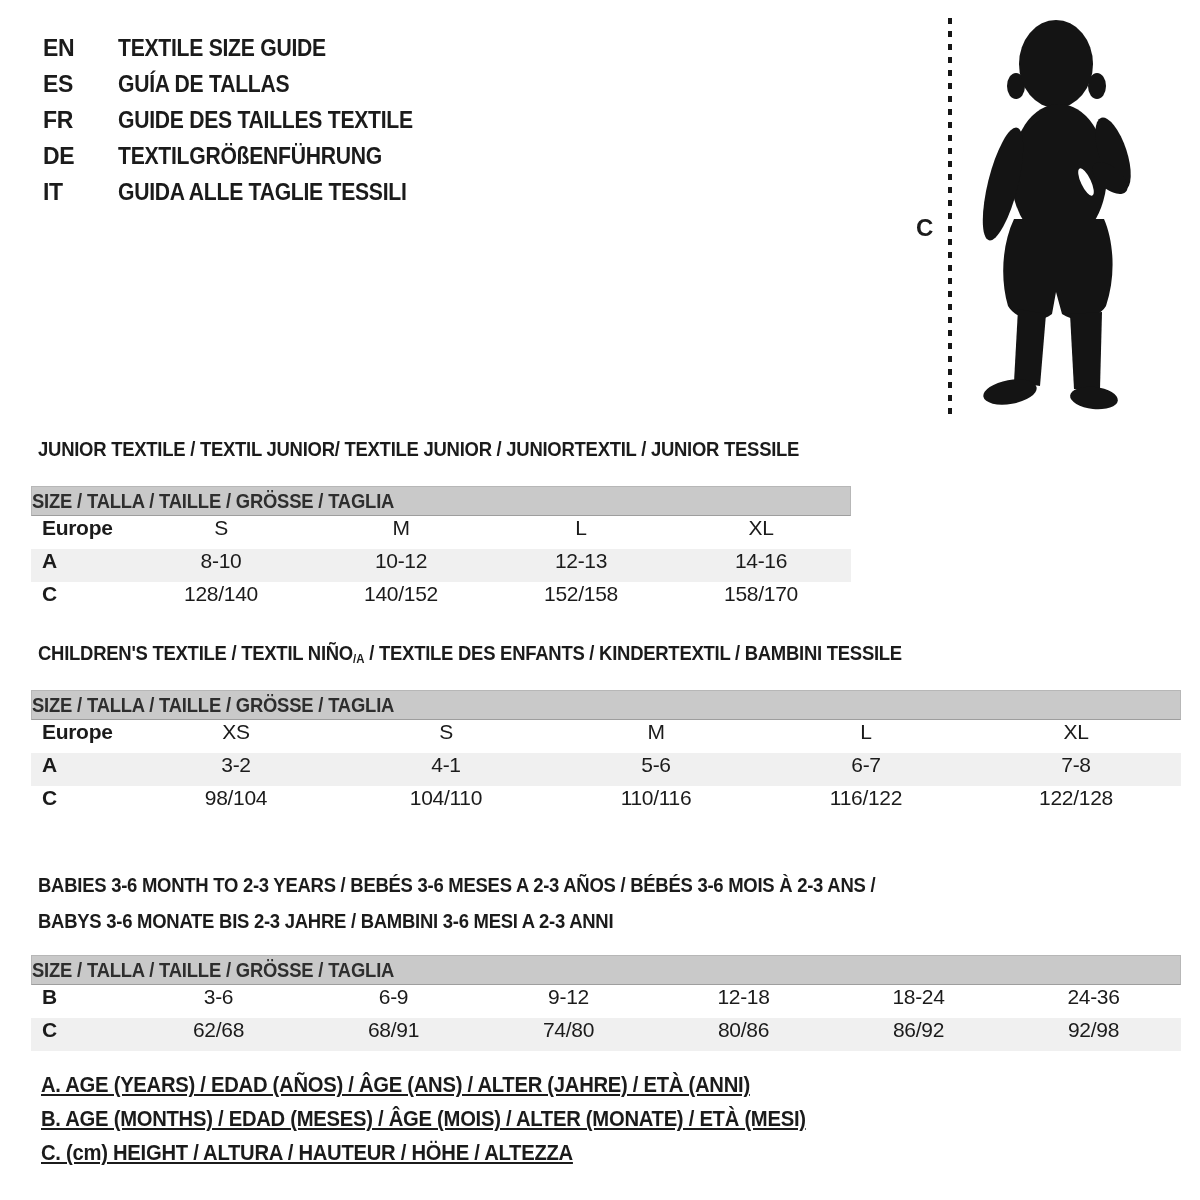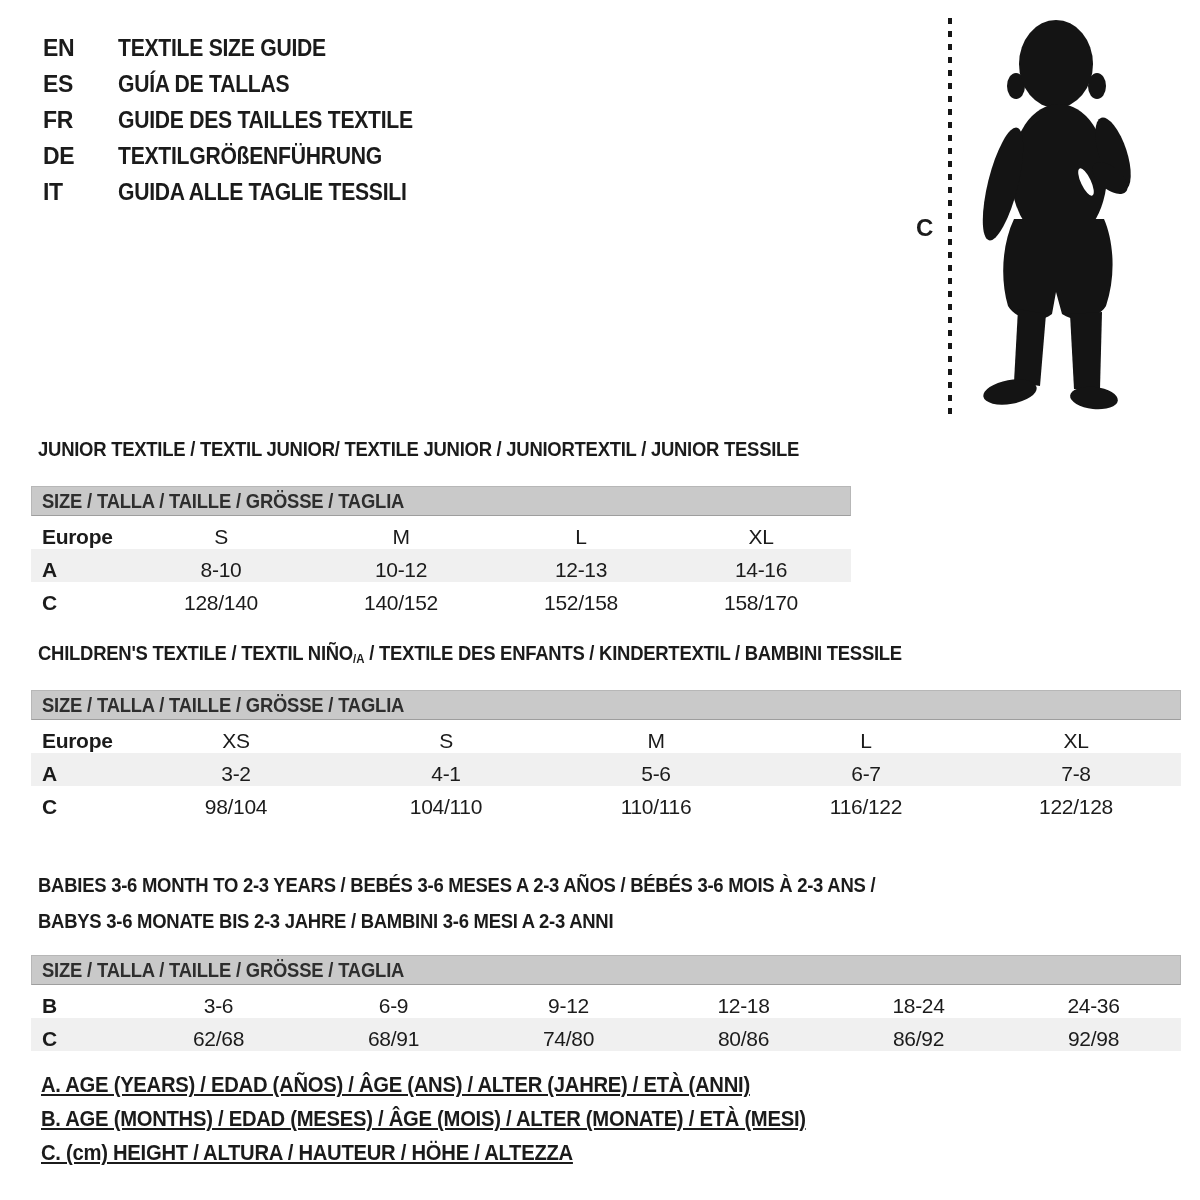--- a/index.html
+++ b/index.html
@@ -37,28 +37,28 @@
     font-weight:700; font-size:21px; line-height:26px; letter-spacing:-0.3px;
     padding-left:8px; white-space:nowrap;
     transform:scaleX(0.88); transform-origin:left center;
   }
   .sec-title .sub-small { font-size:13px; position:relative; top:3px; letter-spacing:0; }
   .sec-title + .sec-title { margin-top:7px; }
 
   .size-bar {
     margin-top:21px; height:30px; background:#c9c9c9;
     border:1px solid #b7b7b7; border-bottom-color:#9e9e9e;
-    display:flex; align-items:center; padding-left:10px;
+    display:flex; align-items:center; 
   }
   .size-bar-text {
     font-weight:700; font-size:20px; letter-spacing:-0.2px; color:#2e2e2e; white-space:nowrap;
     transform:scaleX(0.92); transform-origin:left center;
   }
 
-  .trow { display:flex; height:33px; align-items:flex-end; }
+  .trow { display:flex; height:33px; align-items:flex-start; }
   .trow.shaded { background:#f0f0f0; }
   .tlabel { flex:0 0 100px; padding-left:11px; font-weight:700; font-size:21px; letter-spacing:-0.3px; }
   .tcell { flex:1; text-align:center; font-size:21px; font-weight:400; letter-spacing:-0.3px; }
 
   
   .notes { position:absolute; left:41px; top:1068px;text-decoration:underline; }
   .note-line {
     height:34px; display:flex; align-items:center;
     font-weight:700; font-size:22px; letter-spacing:-0.3px; white-space:nowrap;
     transform:scaleX(0.92); transform-origin:left center;

